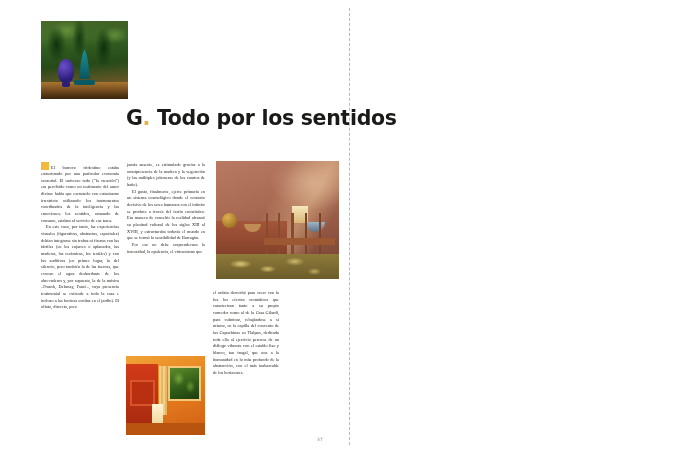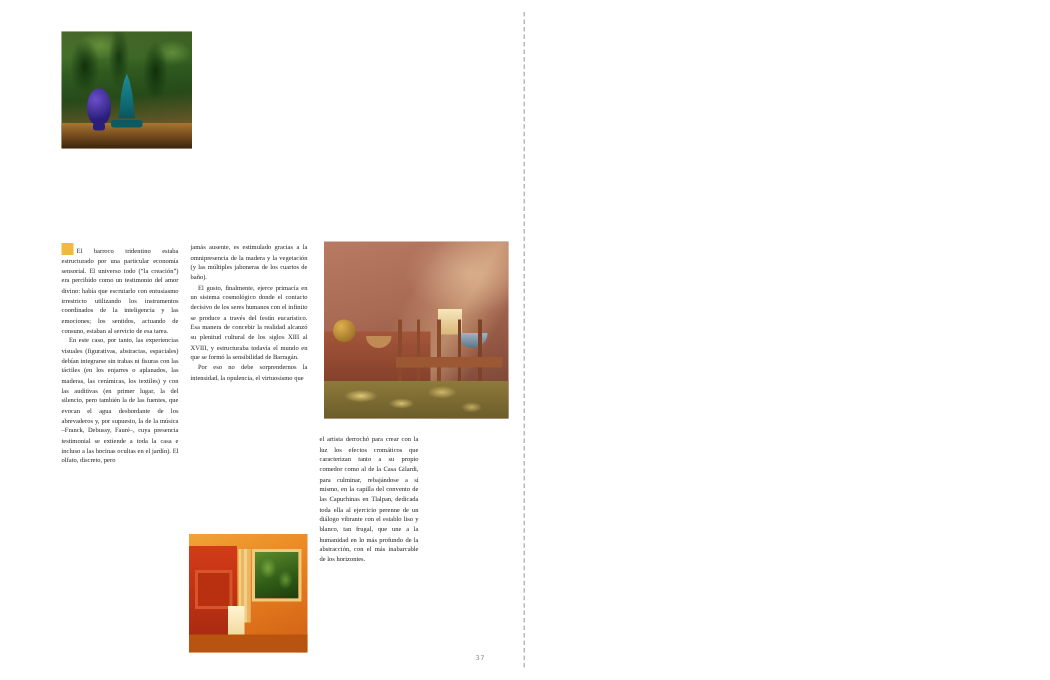--- a/index.html
+++ b/index.html
@@ -217,20 +217,24 @@
   <div class="page page-left">
 
     <div class="photo photo-vessels">
       <div class="veg"></div>
       <div class="ledge"></div>
       <div class="v1"></div>
       <div class="v2"></div>
       <div class="v2b"></div>
     </div>
 
+    <div class="chapter-head head-g">
+      <span>G</span><span class="dot">.</span>
+      <span>Todo por los sentidos</span>
+    </div>
 
     <div class="col col-1">
       <p class="first"><span class="marker"></span><span>El barroco tridentino estaba estructurado por una particular economía sensorial. El universo todo (“la creación”) era percibido como un testimonio del amor divino: había que escrutarlo con entusiasmo irrestricto utilizando los instrumentos coordinados de la inteligencia y las emociones; los sentidos, actuando de consuno, estaban al servicio de esa tarea.</span></p>
       <p>En este caso, por tanto, las experiencias visuales (figurativas, abstractas, espaciales) debían integrarse sin trabas ni fisuras con las táctiles (en los enjarres o aplanados, las maderas, las cerámicas, los textiles) y con las auditivas (en primer lugar, la del silencio, pero también la de las fuentes, que evocan el agua desbordante de los abrevaderos y, por supuesto, la de la música –Franck, Debussy, Fauré–, cuya presencia testimonial se extiende a toda la casa e incluso a las bocinas ocultas en el jardín). El olfato, discreto, pero</p>
     </div>
 
     <div class="col col-2">
       <p class="first">jamás ausente, es estimulado gracias a la omnipresencia de la madera y la vegetación (y las múltiples jaboneras de los cuartos de baño).</p>
       <p>El gusto, finalmente, ejerce primacía en un sistema cosmológico donde el contacto decisivo de los seres humanos con el infinito se produce a través del festín eucarístico. Esa manera de concebir la realidad alcanzó su plenitud cultural de los siglos XIII al XVIII, y estructuraba todavía el mundo en que se formó la sensibilidad de Barragán.</p>
       <p>Por eso no debe sorprendernos la intensidad, la opulencia, el virtuosismo que</p>

